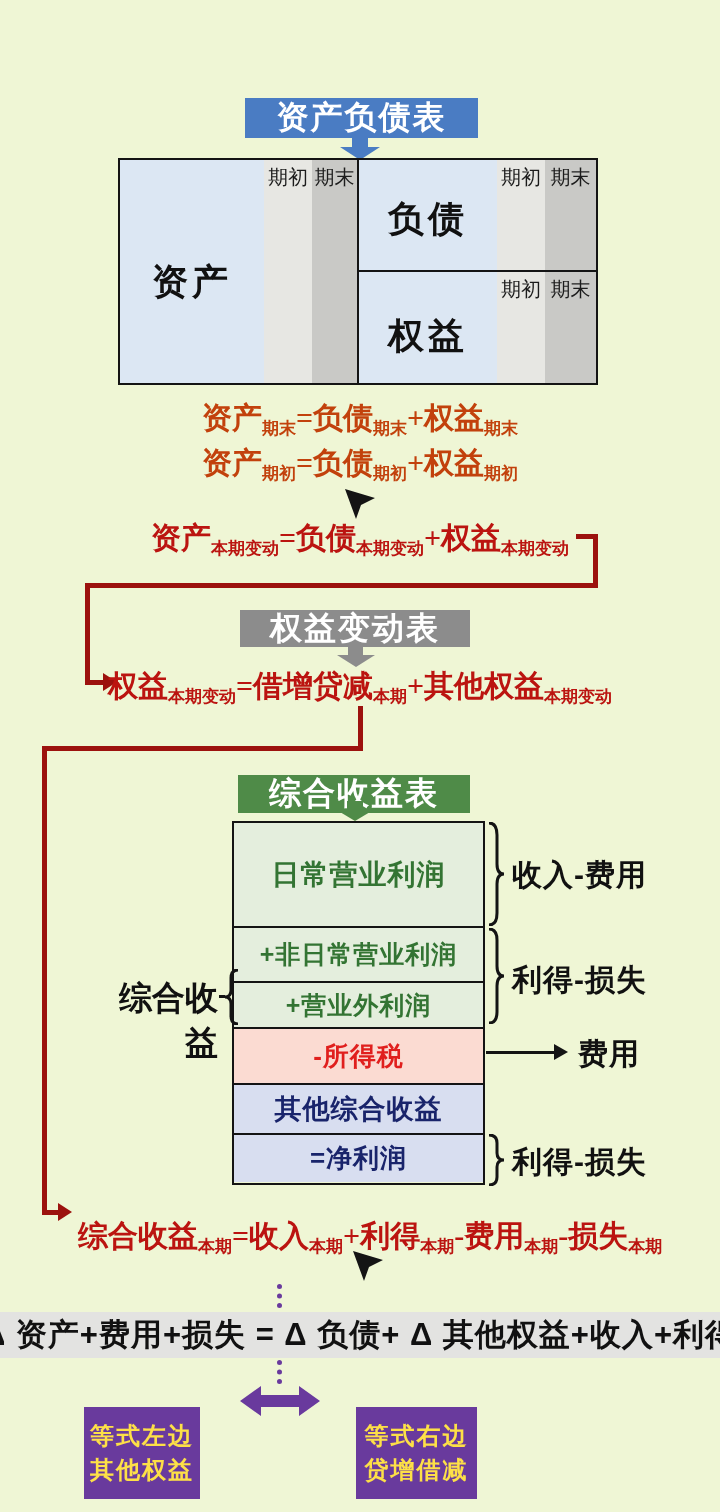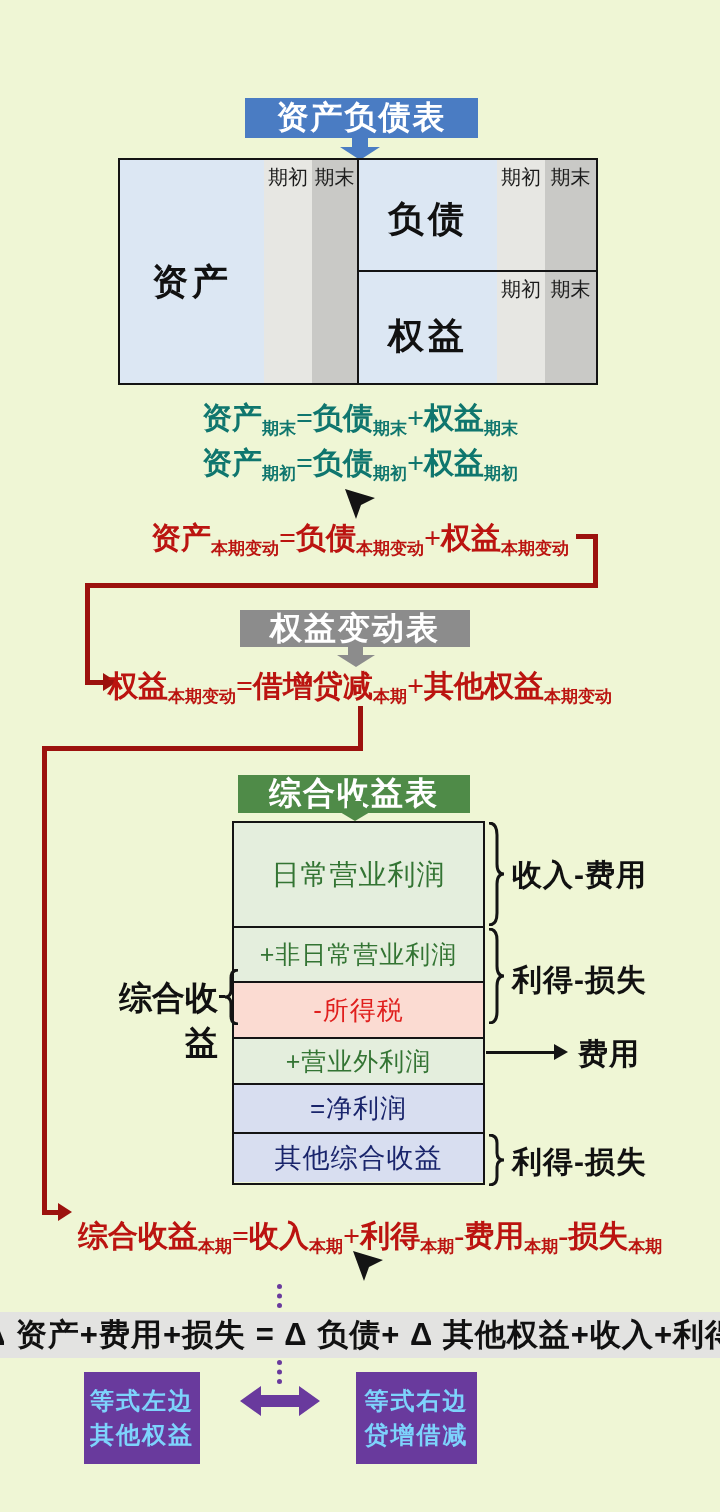--- a/index.html
+++ b/index.html
@@ -22,44 +22,44 @@
   .bs-left{position:absolute;left:0;top:0;width:239px;height:223px;border-right:2px solid #141414;box-sizing:border-box;}
   .bs-right{position:absolute;left:239px;top:0;width:237px;height:223px;}
   .bs-sec{position:absolute;left:0;width:237px;box-sizing:border-box;}
   .col{position:absolute;top:0;height:100%;}
   .col.begin{background:#e7e7e3;}
   .col.end{background:#c9c9c6;}
   .colhead{position:absolute;top:4px;width:100%;text-align:center;font-family:"Liberation Serif",serif;font-size:20px;color:#1c1c1c;}
   .cellname{position:absolute;font-size:36px;font-weight:900;color:#111;letter-spacing:4px;}
 
   
-  .eq{white-space:nowrap;font-family:"Liberation Serif",serif;font-weight:900;color:#0f766e;}
+  .eq{white-space:nowrap;font-family:"Liberation Serif",serif;font-weight:900;color:#c2410c;}
   .eq span{font-size:30px;}
   .eq span.sub{font-size:17px;vertical-align:-0.38em;letter-spacing:0;}
   .eq.center{left:0;width:720px;text-align:center;}
   .eq.red{color:#bb1410;}
   .redline{background:#9c120e;}
   .arrowhead-r{width:0;height:0;border-top:9px solid transparent;border-bottom:9px solid transparent;border-left:14px solid #9c120e;}
 
   
   .stack{left:232px;top:821px;width:253px;height:364px;border:2px solid #141414;box-sizing:border-box;display:flex;flex-direction:column;}
-  .srow{display:flex;align-items:center;justify-content:center;font-weight:400;box-sizing:border-box;letter-spacing:1px;}
+  .srow{display:flex;align-items:center;justify-content:center;font-weight:700;box-sizing:border-box;letter-spacing:1px;}
   .srow + .srow{border-top:2px solid #141414;}
   .srow.g{background:#e4eedd;color:#337433;}
   .srow.p{background:#fbdbd2;color:#e01f1d;}
   .srow.b{background:#d8def0;color:#19246b;}
   .note{font-size:30px;font-weight:900;color:#111;white-space:nowrap;letter-spacing:1px;}
   .brace{stroke:#141414;stroke-width:3;fill:none;}
 
   
   .band{left:0;top:1312px;width:720px;height:46px;background:#e3e3e1;display:flex;align-items:center;justify-content:center;
         font-size:31px;font-weight:900;color:#111;white-space:nowrap;letter-spacing:1px;}
   .dotline{left:277px;top:1284px;height:100px;width:0;border-left:5px dotted #693a9d;}
-  .pbox{background:#693a9d;color:#7dd3fc;font-weight:900;font-size:24px;text-align:center;display:flex;flex-direction:column;
-        align-items:center;justify-content:center;line-height:1.4;letter-spacing:2px;}
+  .pbox{background:#693a9d;color:#fde047;font-weight:900;font-size:24px;text-align:center;display:flex;flex-direction:column;
+        align-items:center;justify-content:center;line-height:1.4;letter-spacing:2px;margin-top:35px;}
 </style>
 </head>
 <body>
 
 <div id="canvas">
 
 
   <div class="abs banner blue" style="left:245px;top:98px;width:233px;height:40px;">资产负债表</div>
   <svg class="abs" style="left:338px;top:138px;" width="44" height="22">
     <rect x="14" y="0" width="16" height="9" fill="#4a7cc3"></rect>
@@ -130,24 +130,24 @@
 
   <div class="abs banner green" style="left:238px;top:763px;width:232px;height:38px;margin-top:12px;">综合收益表</div>
   <svg class="abs" style="left:334px;top:801px;" width="42" height="20">
     <rect x="13" y="0" width="16" height="8" fill="#4f8b48"></rect>
       <polygon points="1,8 41,8 21,20" fill="#4f8b48"></polygon>
   </svg>
 
   <div class="abs stack">
     <div class="srow g" style="height:103px;font-size:28px;">日常营业利润</div>
     <div class="srow g" style="height:55px;font-size:25px;">+非日常营业利润</div>
+    <div class="srow g" style="height:46px;font-size:25px;">+营业外利润</div>
     <div class="srow p" style="height:56px;font-size:26px;">-所得税</div>
-    <div class="srow g" style="height:46px;font-size:25px;">+营业外利润</div>
+    <div class="srow b" style="height:50px;font-size:27px;">其他综合收益</div>
     <div class="srow b" style="height:49px;font-size:26px;">=净利润</div>
-    <div class="srow b" style="height:50px;font-size:27px;">其他综合收益</div>
   </div>
 
   <div class="abs" style="left:96px;top:976px;width:122px;text-align:right;font-size:33px;font-weight:900;color:#111;">综合收益</div>
   <div class="abs" style="left:219px;top:995px;width:6px;height:3px;background:#141414;"></div>
   <svg class="abs" style="left:224px;top:969px;" width="18" height="56">
     <path class="brace" d="M14,1 Q7,1 7,9 L7,21 Q7,28 1,28 Q7,28 7,35 L7,47 Q7,55 14,55"></path>
   </svg>
 
   <svg class="abs" style="left:487px;top:822px;" width="20" height="104">
     <path class="brace" d="M2,1 Q10,1 10,13 L10,42 Q10,52 17,52 Q10,52 10,62 L10,91 Q10,103 2,103"></path>

